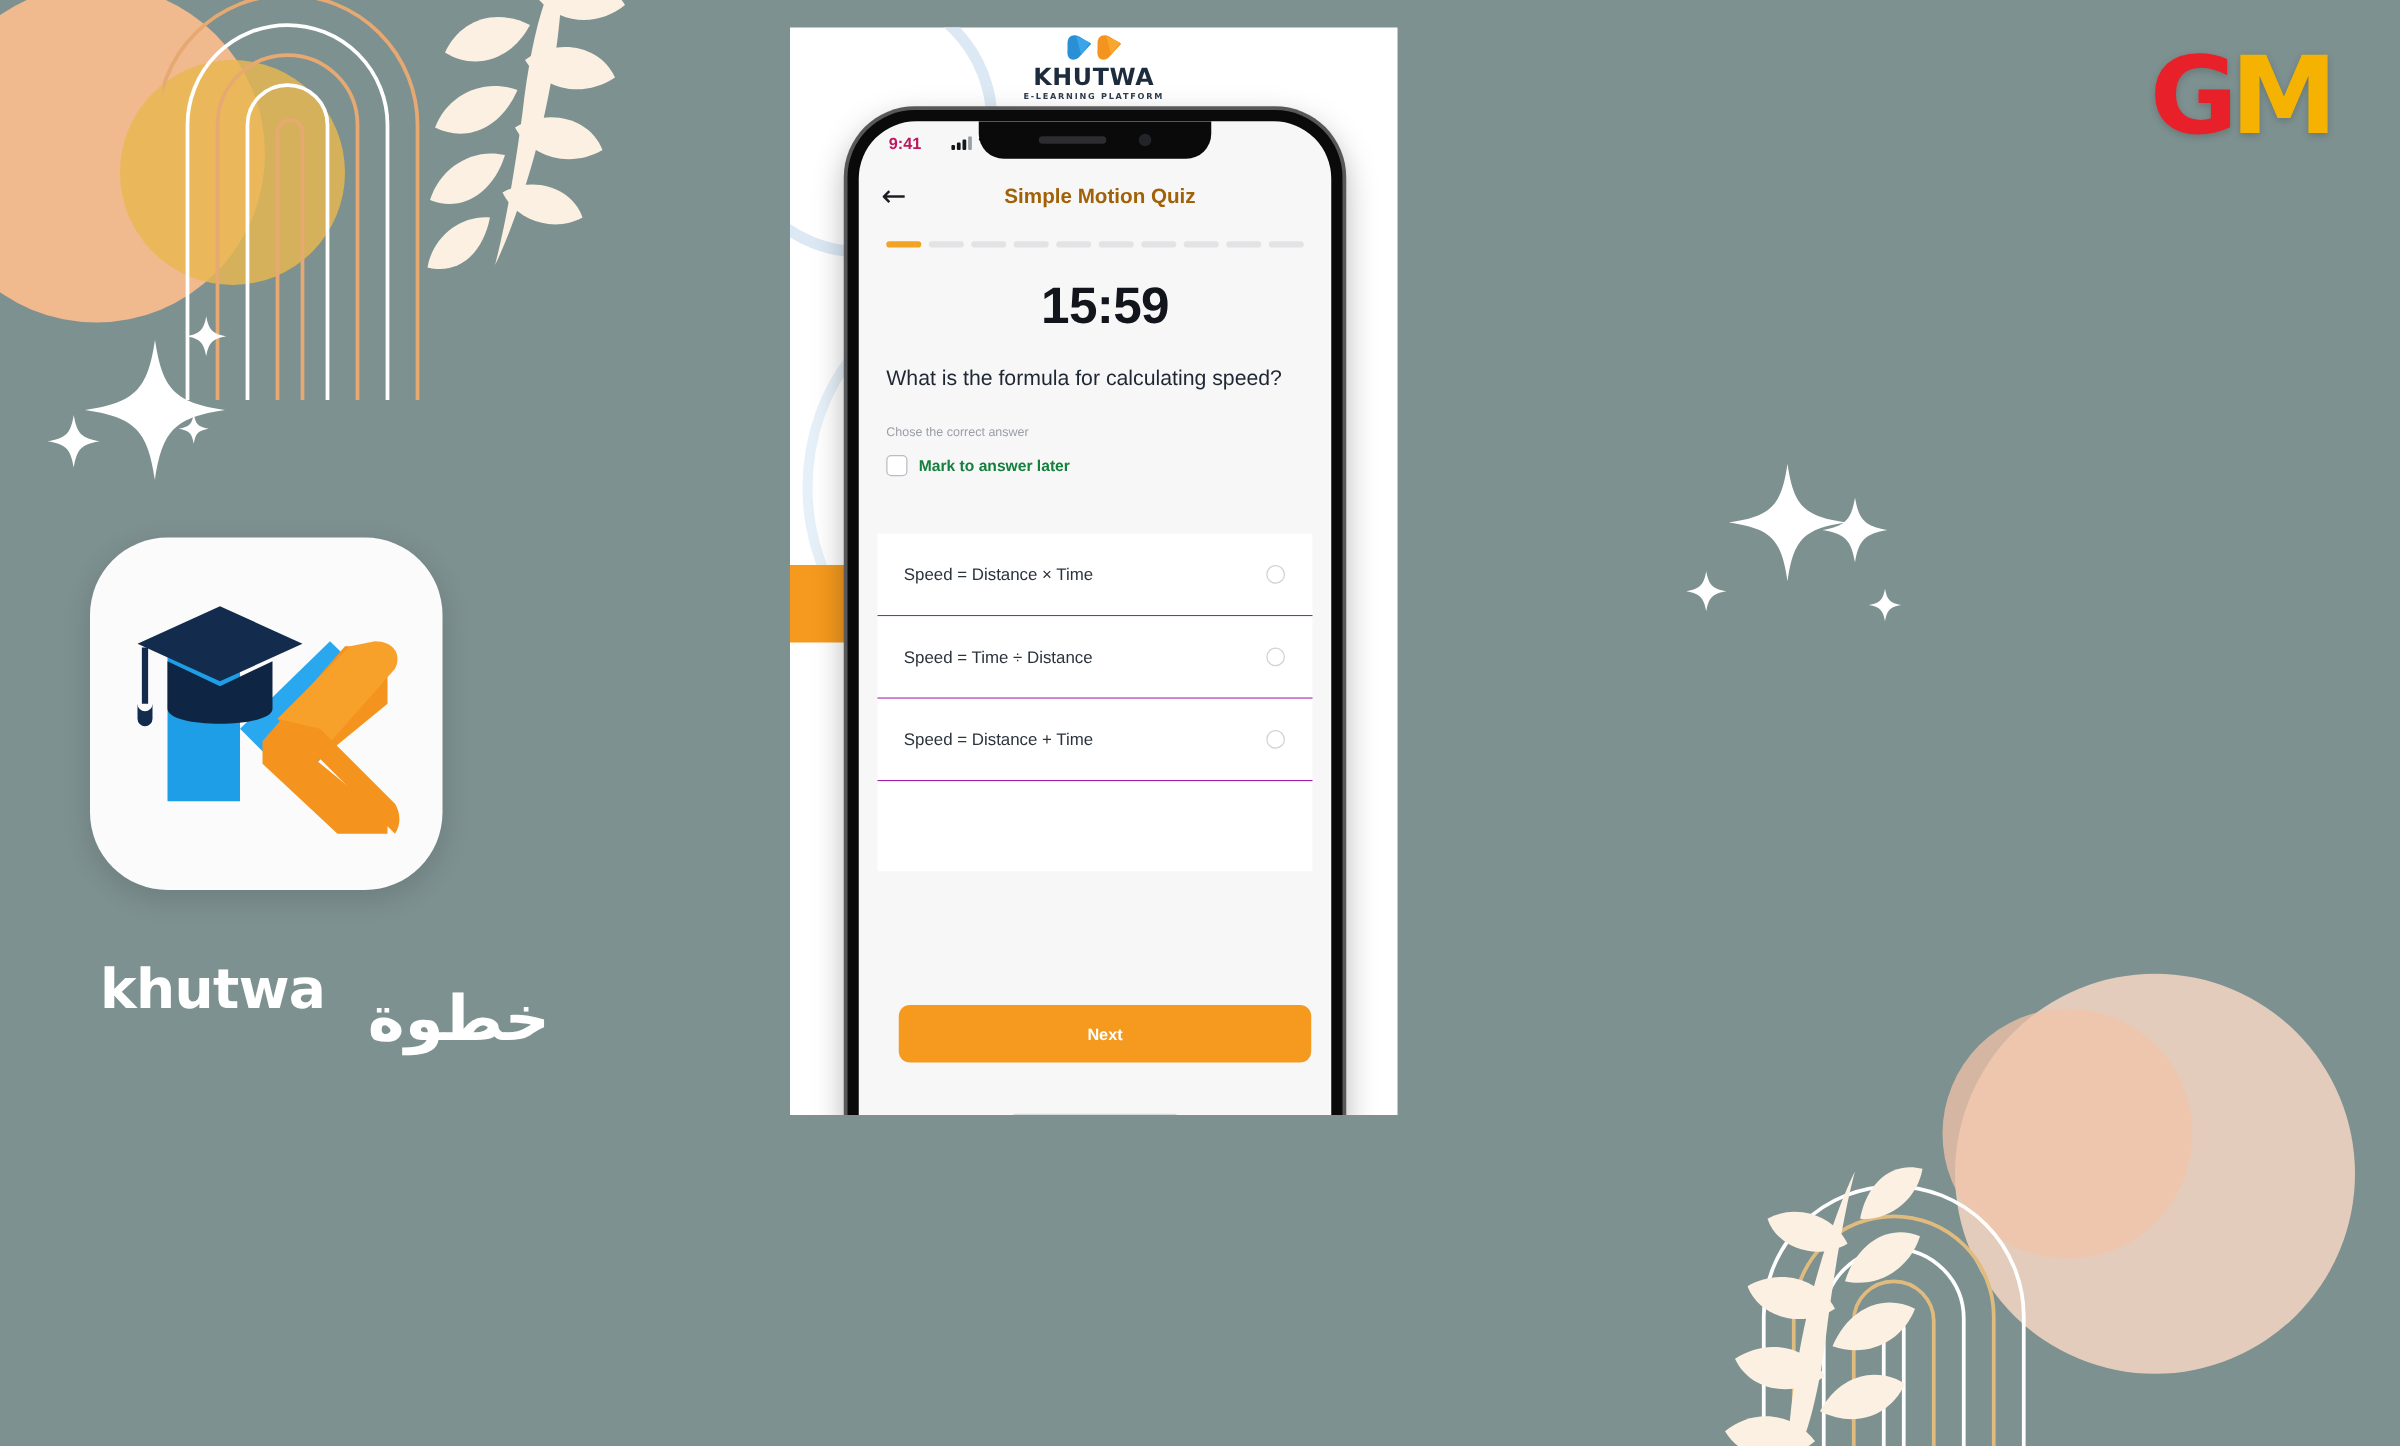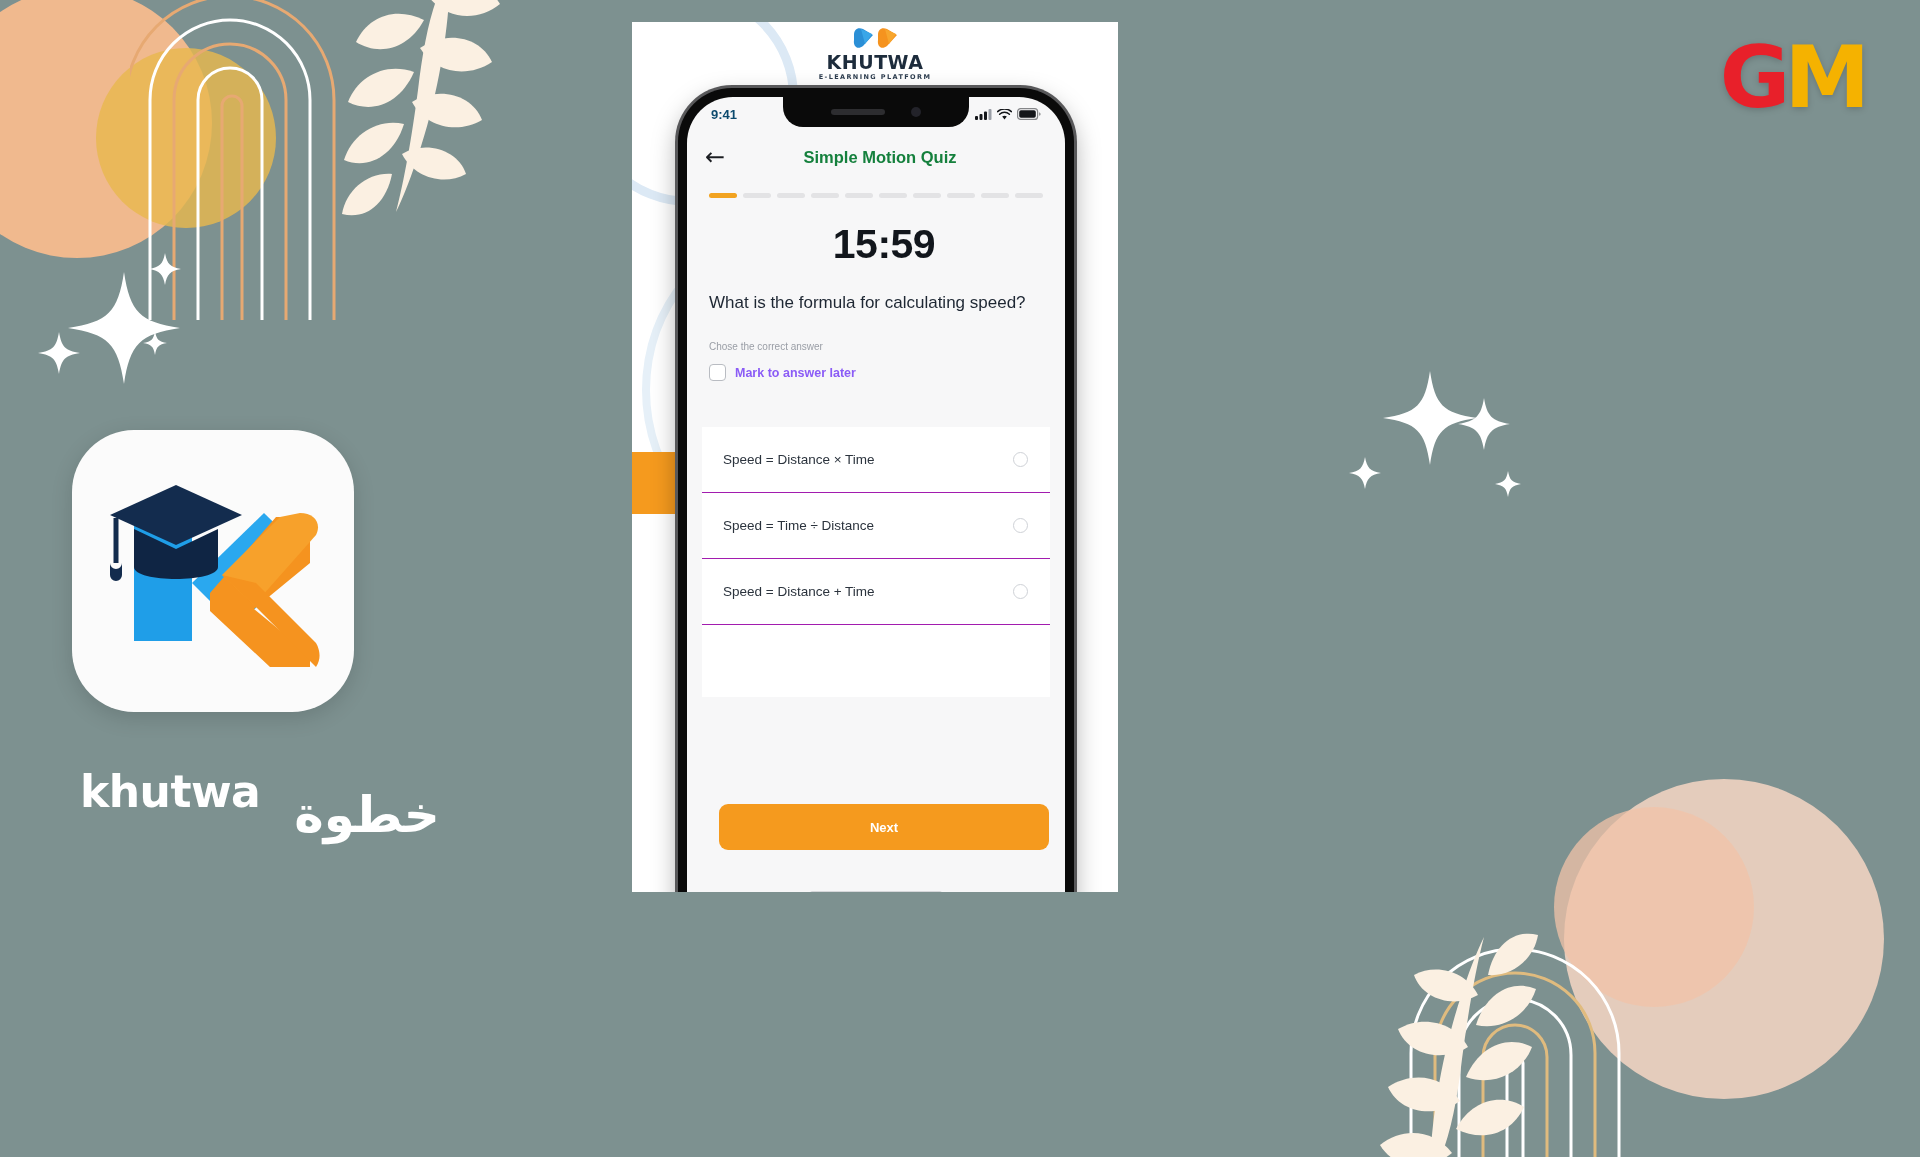--- a/index.html
+++ b/index.html
@@ -133,36 +133,36 @@
     position:absolute;left:50%;transform:translateX(-50%);top:0;
     width:186px;height:30px;background:#0a0a0a;
     border-radius:0 0 20px 20px;
     display:flex;align-items:center;justify-content:center;gap:26px;
   }
   .notch-speaker{width:54px;height:6px;border-radius:3px;background:#2d2d30;}
   .notch-cam{width:10px;height:10px;border-radius:50%;background:#23232a;}
 
   .statusbar{
     position:absolute;top:0;left:0;right:0;height:34px;
-    display:flex;align-items:center;justify-content:space-between;
+    display:flex;align-items:center;
     padding:0 24px;box-sizing:border-box;
-    font-size:13px;font-weight:bold;color:#0c4a6e;gap:24px;
+    font-size:13px;font-weight:bold;color:#be185d;gap:24px;
   }
   .status-right{display:flex;align-items:center;gap:5px;}
 
   .nav{
     position:absolute;top:36px;left:0;right:0;height:48px;
     display:flex;align-items:center;padding:0 18px;box-sizing:border-box;
   }
   .back-arrow{
     font-size:24px;color:#1b1d22;line-height:1;width:30px;
     font-family:"DejaVu Sans", sans-serif;
   }
   .nav-title{
-    flex:1;text-align:center;font-size:16.5px;font-weight:bold;color:#15803d;
+    flex:1;text-align:center;font-size:16.5px;font-weight:bold;color:#a16207;
     margin-left:-22px;
   }
 
   .progress{
     position:absolute;top:96px;left:22px;right:22px;
     display:flex;gap:6px;
   }
   .seg{flex:1;height:5px;border-radius:3px;background:#e3e3e5;}
   .seg.on{background:#f2a321;}
 
@@ -172,21 +172,21 @@
   }
 
   .qblock{position:absolute;top:195px;left:22px;right:18px;}
   .question{font-size:17px;color:#1e2733;line-height:1.32;font-weight:normal;}
   .qhint{font-size:10px;color:#9a9ea6;margin-top:27px;}
   .markrow{display:flex;align-items:center;gap:9px;margin-top:12px;}
   .cbox{
     width:17px;height:17px;border:1.6px solid #b9bcc2;border-radius:4px;
     background:#fff;box-sizing:border-box;
   }
-  .marklabel{font-size:12.5px;font-weight:bold;color:#8b5cf6;}
+  .marklabel{font-size:12.5px;font-weight:bold;color:#15803d;}
 
   .options{position:absolute;top:330px;left:15px;right:15px;}
   .opt{
     background:#fff;height:66px;
     display:flex;align-items:center;justify-content:space-between;
     padding:0 22px 0 21px;box-sizing:border-box;
     border-bottom:1px solid #a21caf;
   }
   .opt:last-child{border-bottom:none;}
   .opt-text{font-size:13.5px;color:#2b333d;}

